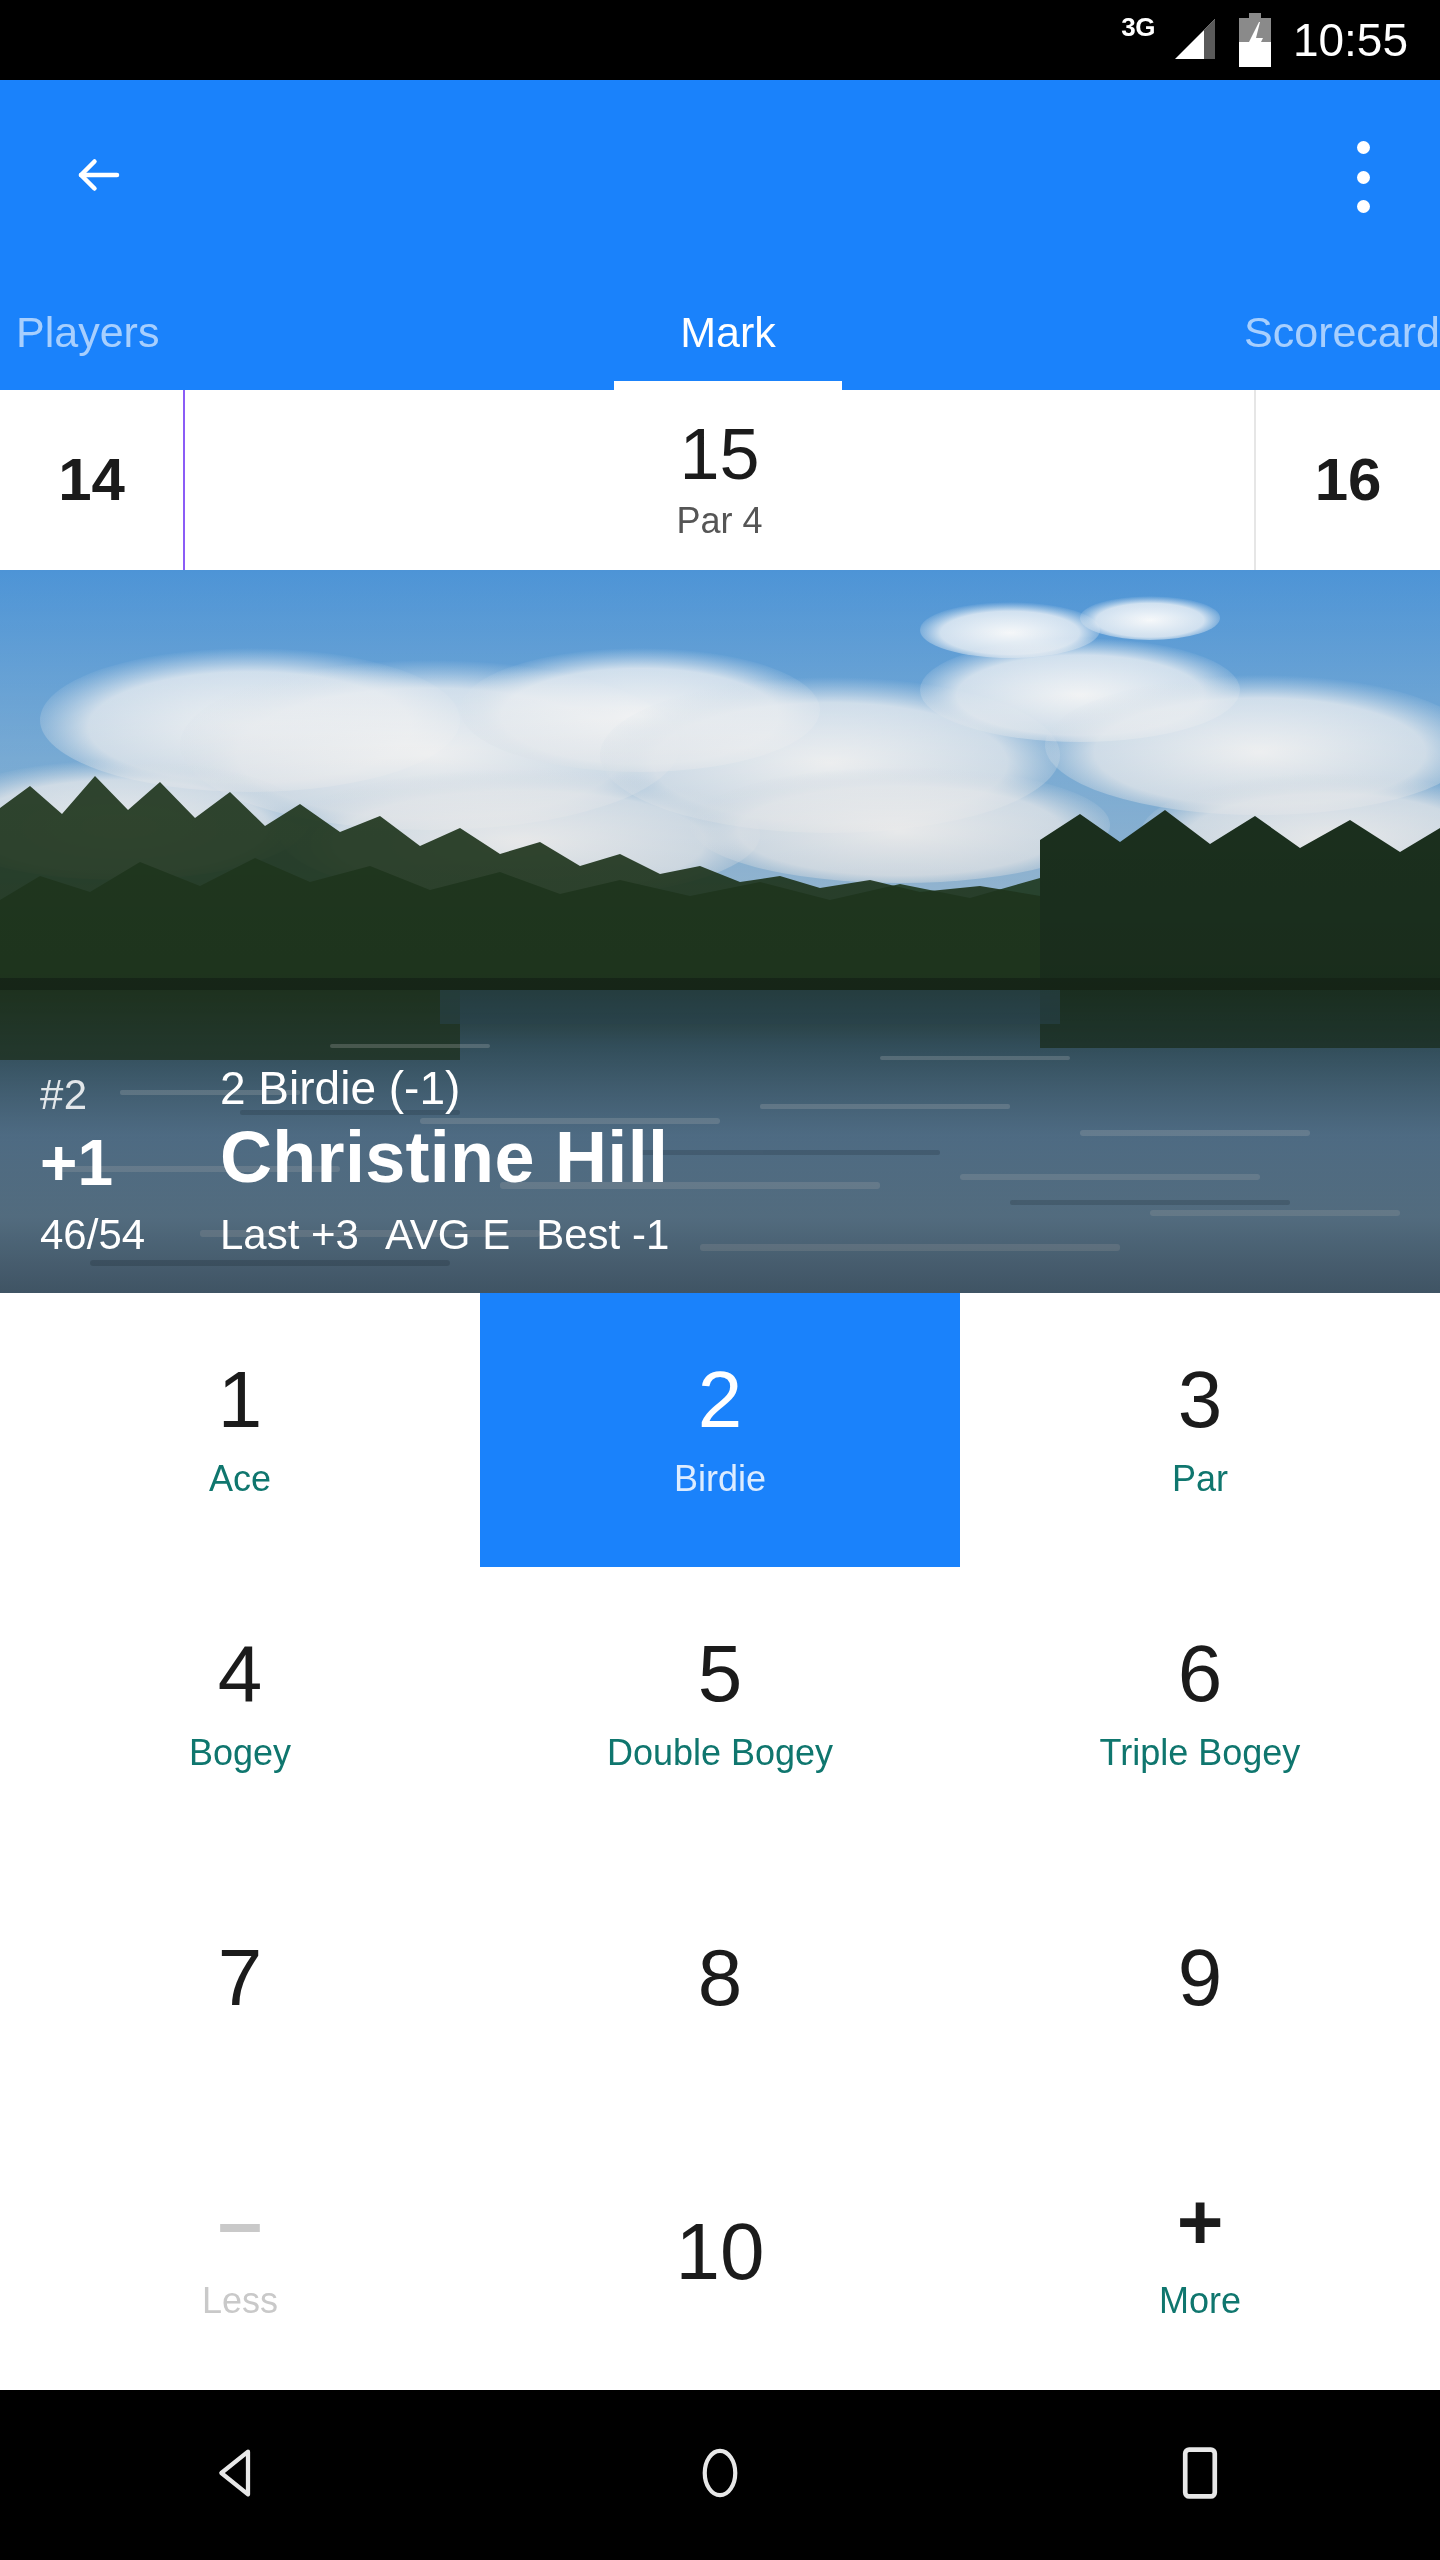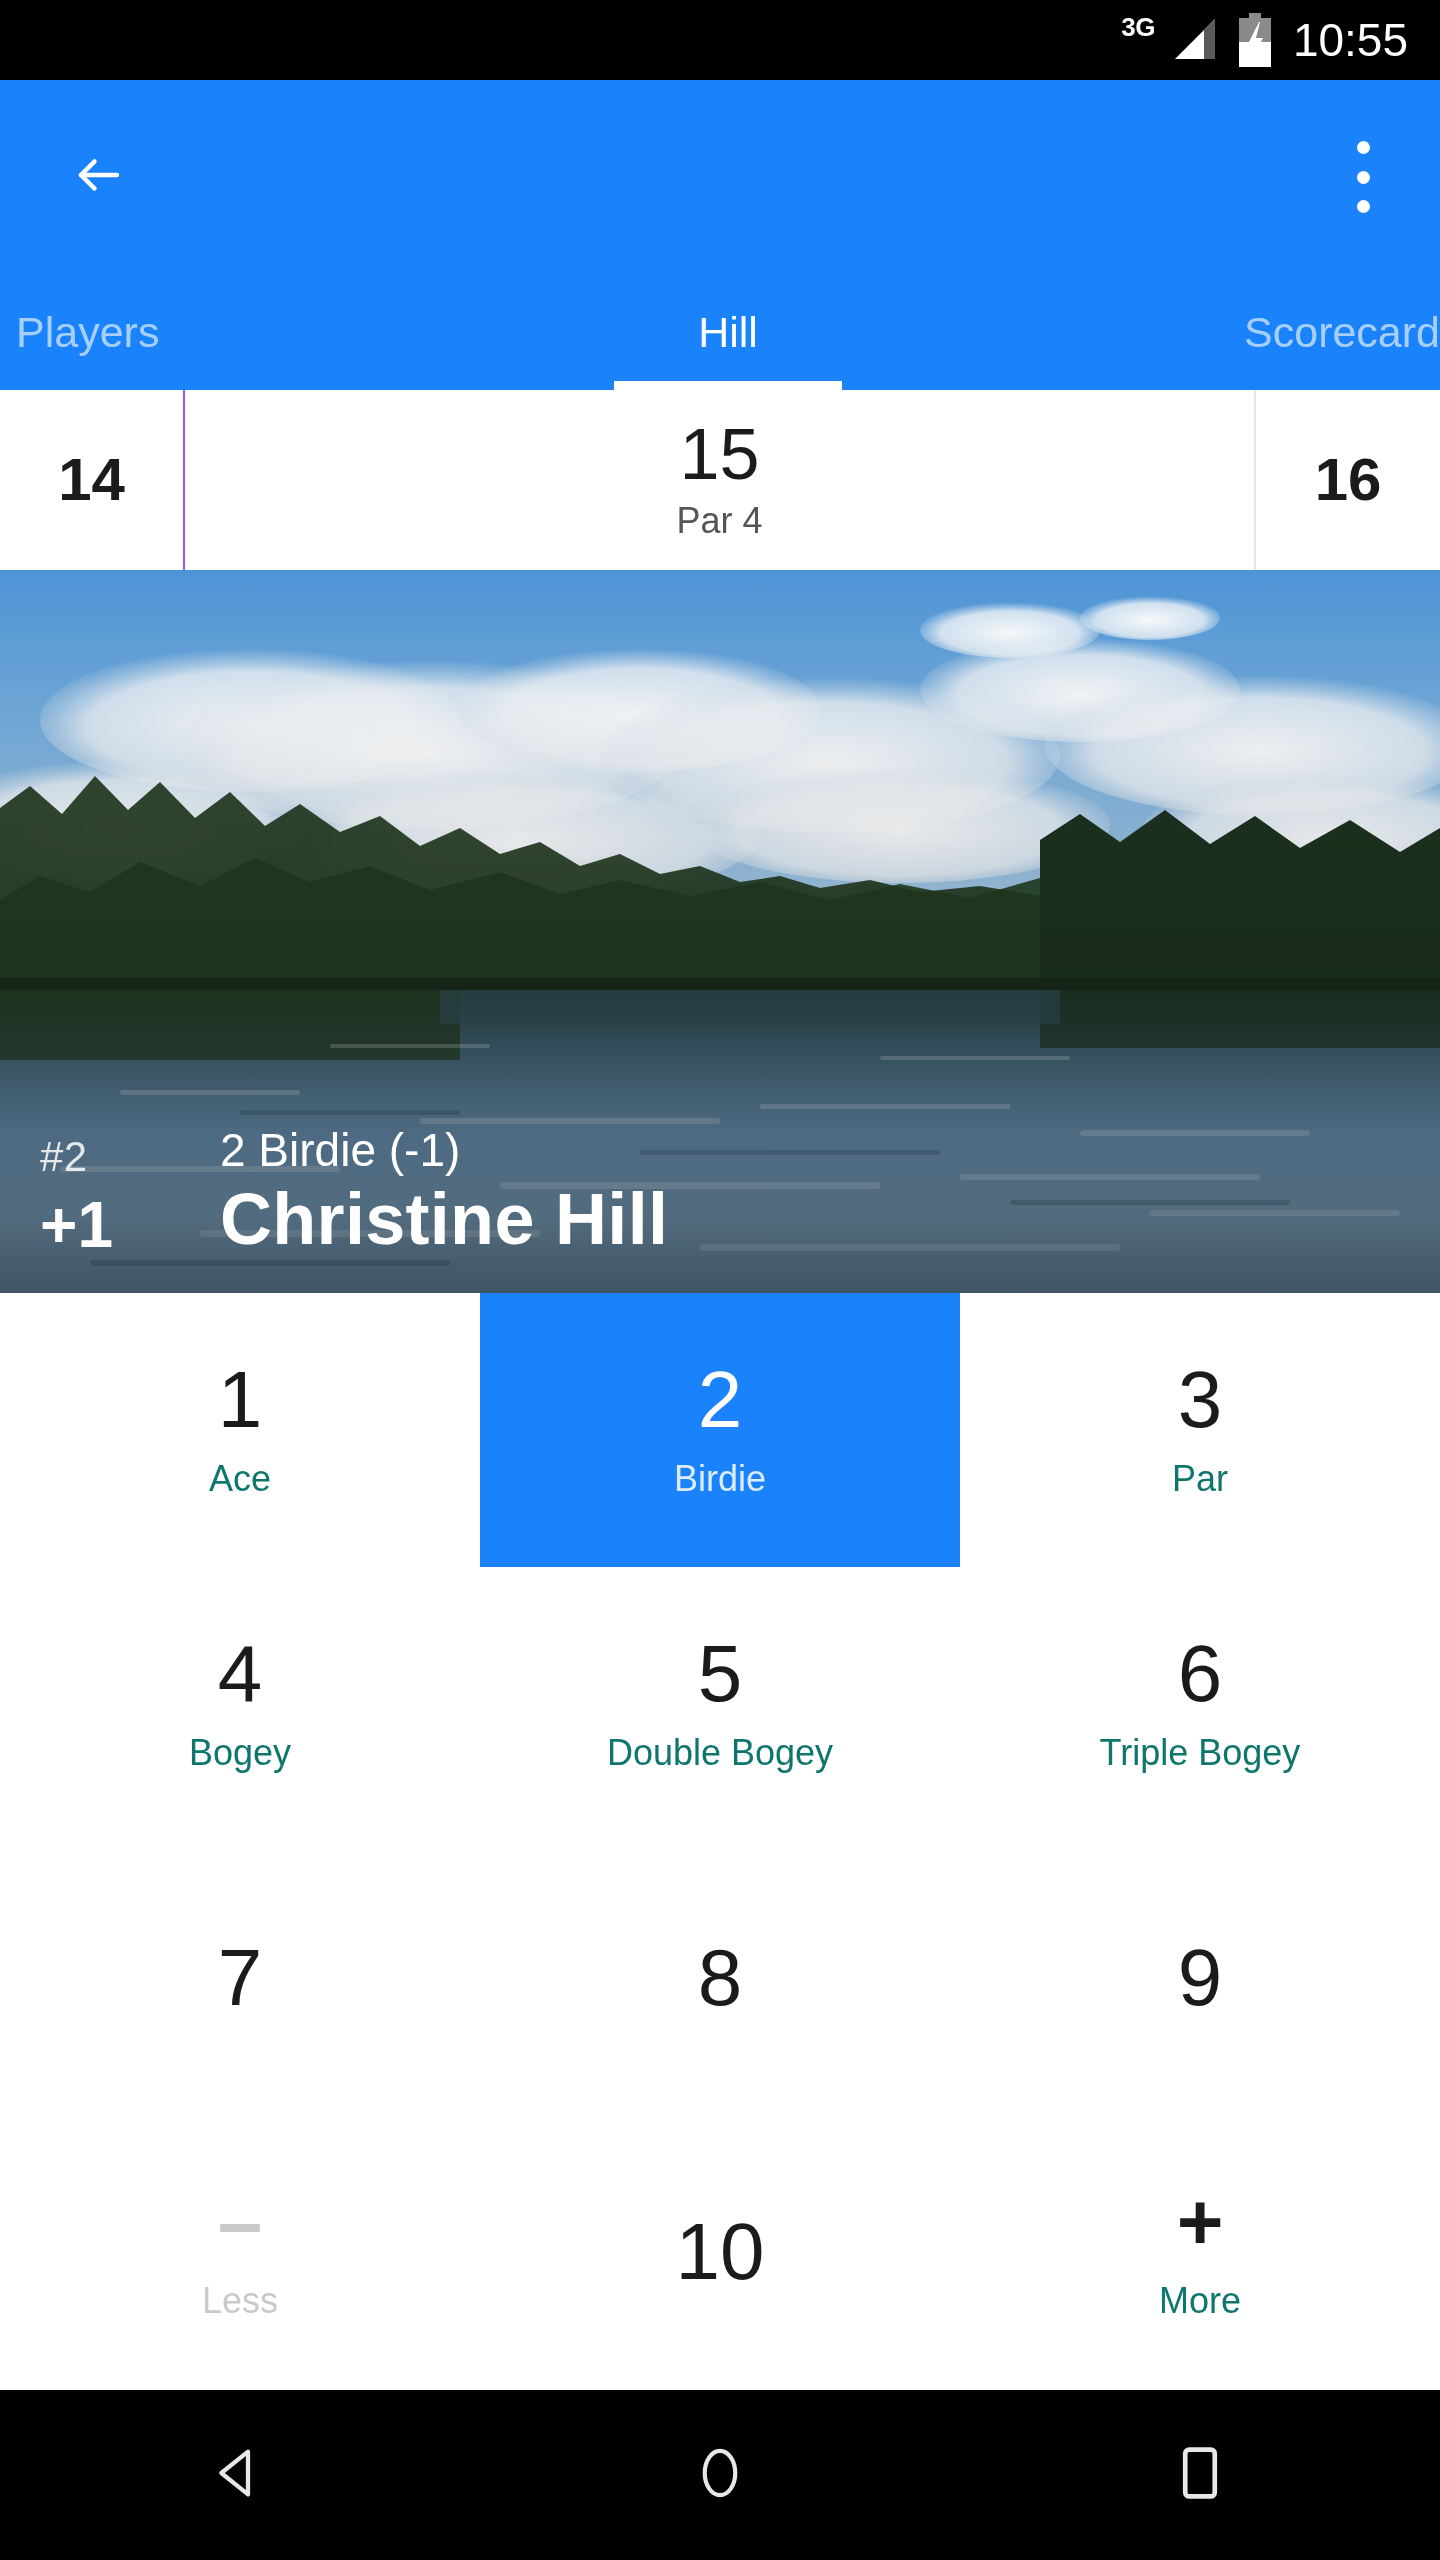--- a/index.html
+++ b/index.html
@@ -136,21 +136,21 @@
       <i></i>
       <i></i>
     </div>
   </div>
 
   <div class="tabs">
     <div class="tab left">
       <span>Players</span>
     </div>
     <div class="tab active">
-      <span>Hill</span>
+      <span>Mark</span>
     </div>
     <div class="tab right">
       <span>Scorecard</span>
     </div>
   </div>
 
   <div class="holes">
     <div class="hole side">
       <span class="hole-num">14</span>
     </div>
@@ -257,20 +257,26 @@
       <div class="row-top">
         <div class="col-rank">
           <div class="p-hash">#2</div>
           <div class="p-total">+1</div>
         </div>
         <div class="col-main">
           <div class="p-score">2 Birdie (-1)</div>
           <div class="p-name">Christine Hill</div>
         </div>
       </div>
+      <div class="row-bottom">
+        <span class="p-stat frac">46/54</span>
+        <span class="p-stat">Last +3</span>
+        <span class="p-stat">AVG E</span>
+        <span class="p-stat">Best -1</span>
+      </div>
     </div>
   </div>
 
   <div class="keypad">
 
     <div class="kp-row">
       <div class="kp-cell">
         <span class="kp-num">1</span>
         <span class="kp-label">Ace</span>
       </div>

